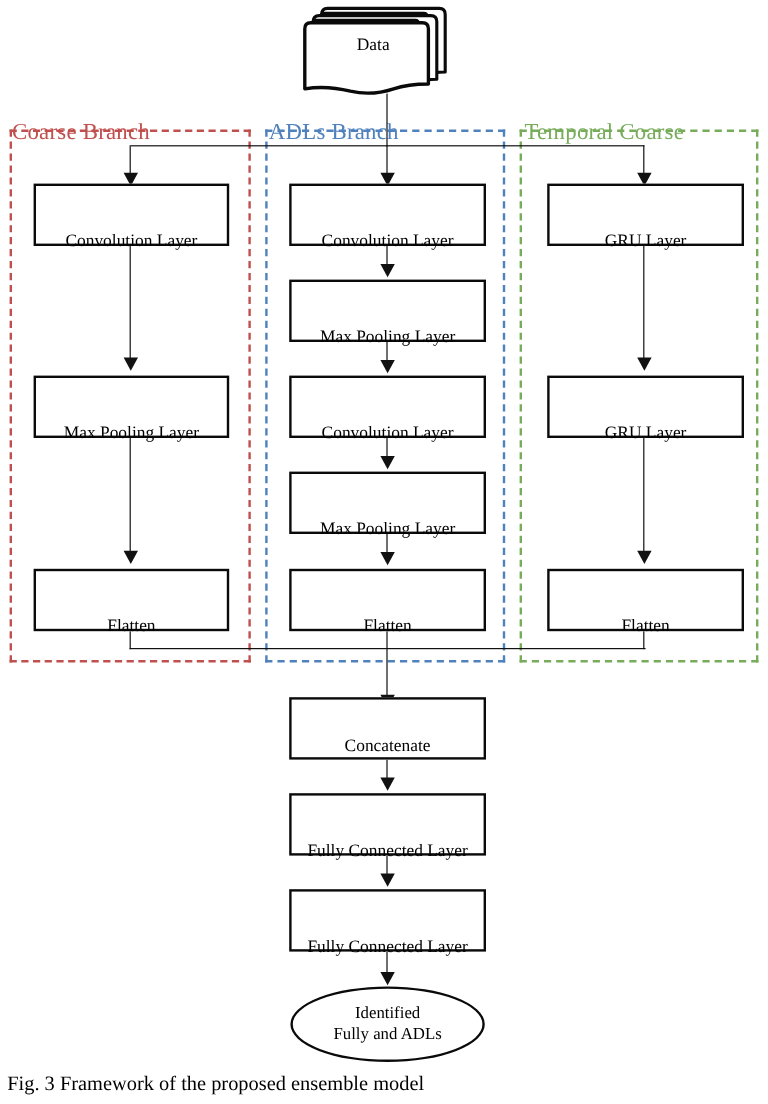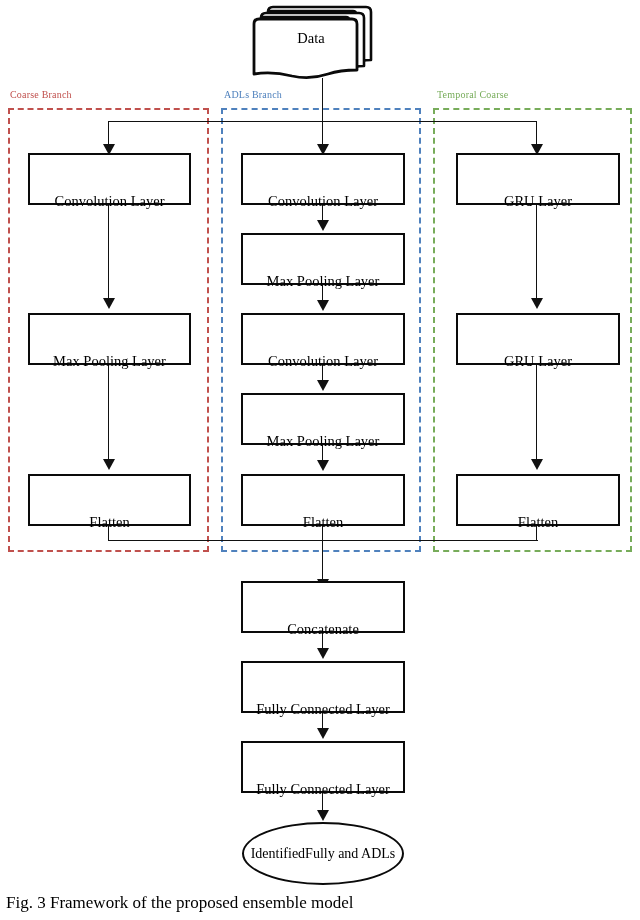--- a/index.html
+++ b/index.html
@@ -18,24 +18,25 @@
 
   
   .branch-box {
     position: absolute;
     border-style: dashed;
     border-width: 2.5px;
     background: transparent;
   }
   .branch-label {
     position: absolute;
-    font-size: 10px;
+    font-size: 19px;
     letter-spacing: 0.2px;
     white-space: nowrap;
     line-height: 1;
+    margin-top: 11px;
   }
 
   
   .node {
     position: absolute;
     border: 2.4px solid #0a0a0a;
     background: #ffffff;
     display: flex;
     align-items: center;
     justify-content: center;
@@ -49,21 +50,21 @@
 
   
   .oval {
     position: absolute;
     border: 2.6px solid #0a0a0a;
     background: #ffffff;
     border-radius: 50% / 50%;
     display: flex;
     align-items: center;
     justify-content: center;
-    flex-direction: row;
+    flex-direction: column;
     font-size: 14px;
     line-height: 1.25;
     color: #000;
     z-index: 5;
   }
 
   
   .data-shape {
     position: absolute;
     z-index: 6;
@@ -202,21 +203,21 @@
   <div class="node" style="left:456px; top:474px; width:164px; height:52px;">
     <span class="node-label">Flatten</span>
   </div>
 
   <div class="vline" style="left:108px; top:526px; height:15px;"></div>
   <div class="vline" style="left:536px; top:526px; height:15px;"></div>
   <div class="hline" style="left:108px; top:540px; width:430px;"></div>
   <div class="vline" style="left:322px; top:526px; height:57px;"></div>
   <div class="arrowhead" style="left:317px; top:579px;"></div>
 
-  <div class="node" style="left:241px; top:581px; width:164px; height:52px;">
+  <div class="node" style="left:241px; top:581px; width:164px; height:52px;align-items:flex-end;">
     <span class="node-label">Concatenate</span>
   </div>
   <div class="vline" style="left:322px; top:633px; height:17px;"></div>
   <div class="arrowhead" style="left:317px; top:648px;"></div>
 
   <div class="node" style="left:241px; top:661px; width:164px; height:52px;">
     <span class="node-label">Fully Connected Layer</span>
   </div>
   <div class="vline" style="left:322px; top:713px; height:17px;"></div>
   <div class="arrowhead" style="left:317px; top:728px;"></div>

